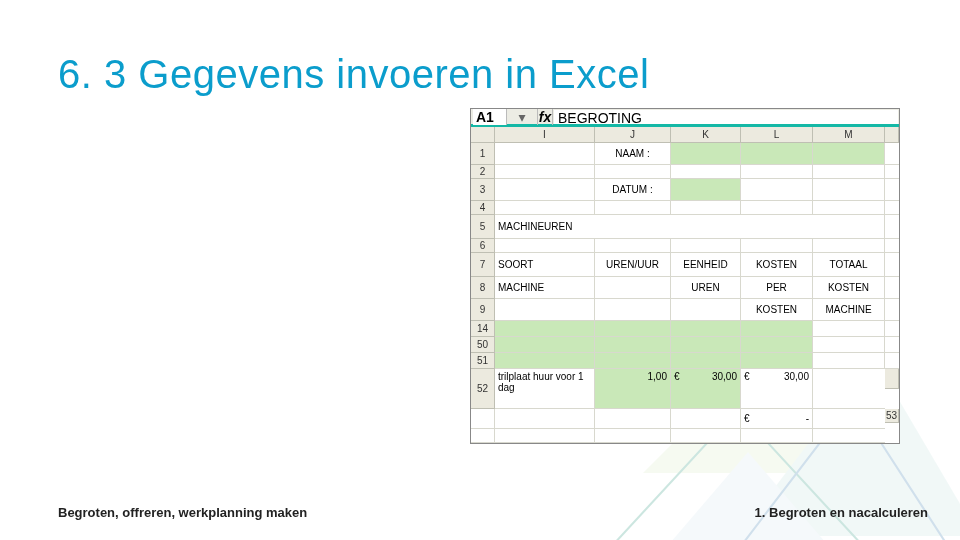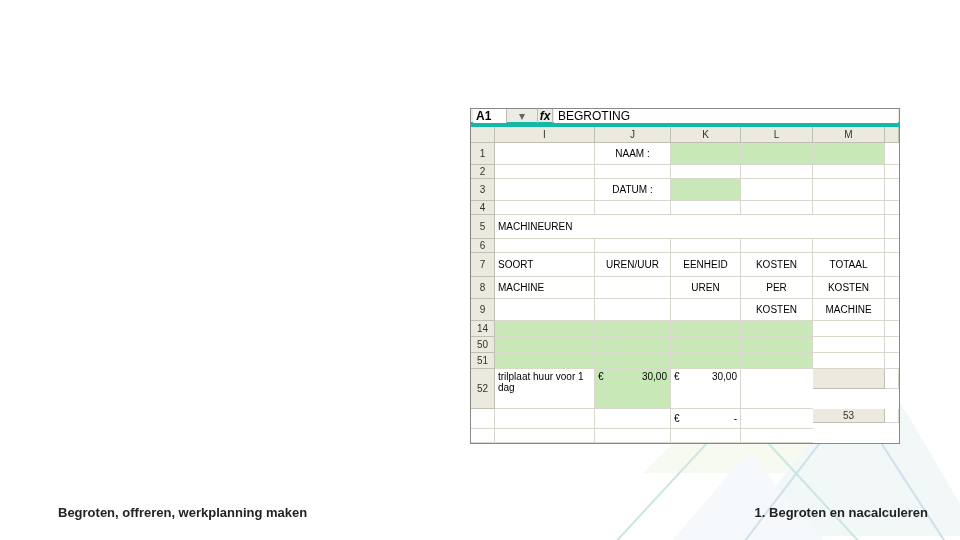--- a/index.html
+++ b/index.html
@@ -6,21 +6,21 @@
   html, body { width: 960px; height: 540px; font-family: Arial, Helvetica, sans-serif; background: #fff; overflow: hidden; }
   .slide { position: relative; width: 960px; height: 540px; }
   .title { position: absolute; left: 58px; top: 52px; font-size: 40px; color: #0b9dcc; letter-spacing: 0.5px; }
   .subtitle { position: absolute; left: 58px; top: 148px; font-size: 22px; color: #1a1a1a; }
   .footer-left { position: absolute; left: 58px; bottom: 20px; font-size: 13px; font-weight: bold; color: #222; }
   .footer-right { position: absolute; right: 32px; bottom: 20px; font-size: 13px; font-weight: bold; color: #222; }
 
   .bg-deco { position: absolute; right: -40px; bottom: -80px; width: 420px; height: 420px; z-index: 0; opacity: 0.35; }
 
   .excel { position: absolute; right: 60px; top: 108px; width: 430px; z-index: 2; background: #fff; border: 1px solid #888; }
-  .fx-bar { display: flex; align-items: center; height: 18px; background: #ecece4; border-bottom: 5px solid #14b8a6; font-size: 12px; }
+  .fx-bar { display: flex; align-items: center; height: 18px; background: #ecece4; border-bottom: 3px solid #14b8a6; font-size: 14px; }
   .fx-namebox { width: 34px; padding: 0 3px; border-right: 1px solid #bbb; background: #fff; margin: 1px 0 1px 2px; font-weight: bold; }
   .fx-mini { width: 30px; text-align: center; color: #666; }
   .fx-label { width: 16px; font-style: italic; text-align: center; font-weight: bold; border-left: 1px solid #bbb; border-right: 1px solid #bbb; }
   .fx-val { flex: 1; padding-left: 4px; background: #fff; height: 14px; margin: 1px; }
 
   .sheet { display: grid; grid-template-columns: 24px 100px 76px 70px 72px 72px 14px; }
   .colhdr, .rowhdr { background: #eceadf; border-right: 1px solid #bfbfb3; border-bottom: 1px solid #bfbfb3; font-size: 10px; text-align: center; font-weight: normal; color: #333; }
   .colhdr { height: 16px; line-height: 16px; }
   .rowhdr { line-height: 1; display: flex; align-items: center; justify-content: center; }
   .corner { background: #eceadf; border-right: 1px solid #bfbfb3; border-bottom: 1px solid #bfbfb3; }
@@ -37,20 +37,21 @@
 <div class="slide">
 
   <svg class="bg-deco" viewBox="0 0 400 400">
     <polygon points="60,260 190,130 260,260" fill="#e8f2d8"></polygon>
     <polygon points="150,320 280,150 380,320" fill="#d9ecea"></polygon>
     <polygon points="40,380 160,240 280,380" fill="#e4eef5"></polygon>
     <polyline points="30,330 150,200 270,330" fill="none" stroke="#6fb8a8" stroke-width="2"></polyline>
     <polyline points="130,360 260,190 370,360" fill="none" stroke="#7aa7c9" stroke-width="2"></polyline>
   </svg>
 
+  <div class="title">6. 3 Gegevens invoeren in Excel</div>
   <div class="footer-left">Begroten, offreren, werkplanning maken</div>
   <div class="footer-right">1. Begroten en nacalculeren</div>
 
   <div class="excel">
     <div class="fx-bar">
       <div class="fx-namebox">A1</div>
       <div class="fx-mini">▾</div>
       <div class="fx-label">fx</div>
       <div class="fx-val">BEGROTING</div>
     </div>
@@ -152,20 +153,21 @@
       <div class="rowhdr" style="height:16px">51</div>
       <div class="cell green row51" style="height:16px"></div>
       <div class="cell green row51" style="height:16px"></div>
       <div class="cell green row51" style="height:16px"></div>
       <div class="cell green row51" style="height:16px"></div>
       <div class="cell row51" style="height:16px"></div>
       <div class="stub" style="height:16px"></div>
 
       <div class="rowhdr" style="height:40px">52</div>
       <div class="cell row52 cellI" style="height:40px;align-items:flex-start">trilplaat huur voor 1 dag</div>
+      <div class="cell green row52 right" style="height:40px;align-items:flex-start">1,00</div>
       <div class="cell green row52" style="height:40px;align-items:flex-start;justify-content:space-between">
         <span>€</span>
         <span>30,00</span>
       </div>
       <div class="cell row52" style="height:40px;align-items:flex-start;justify-content:space-between">
         <span>€</span>
         <span>30,00</span>
       </div>
       <div class="stub" style="height:40px"></div>
 

